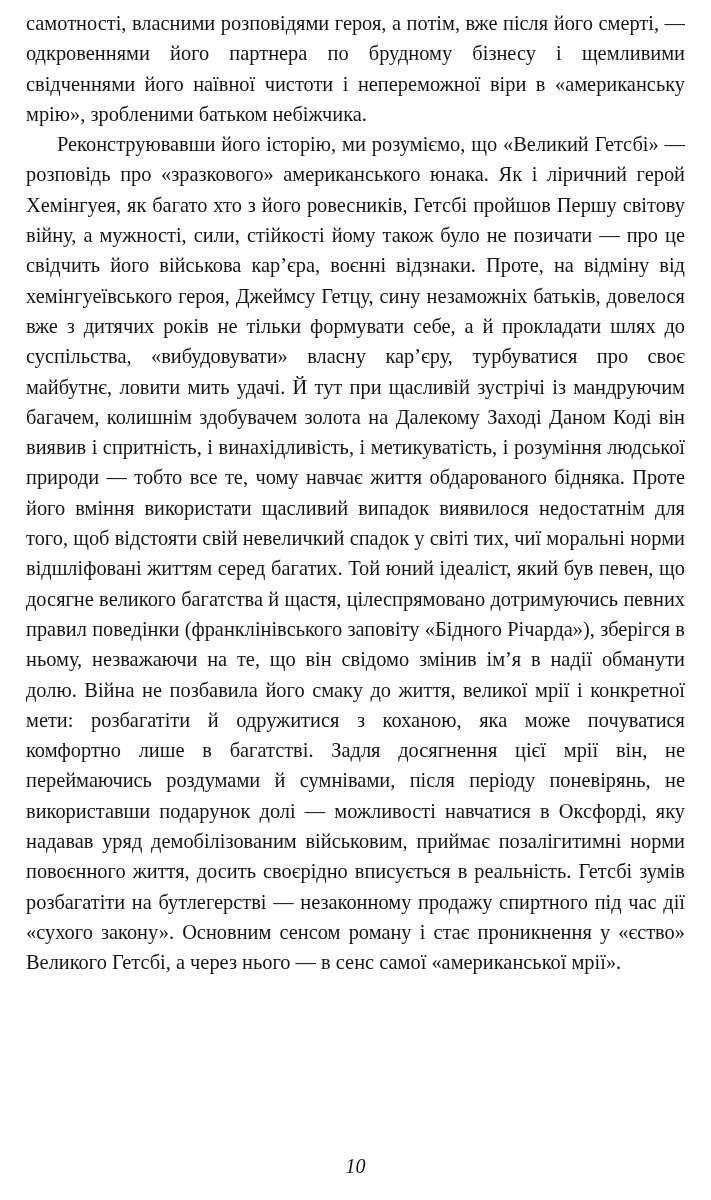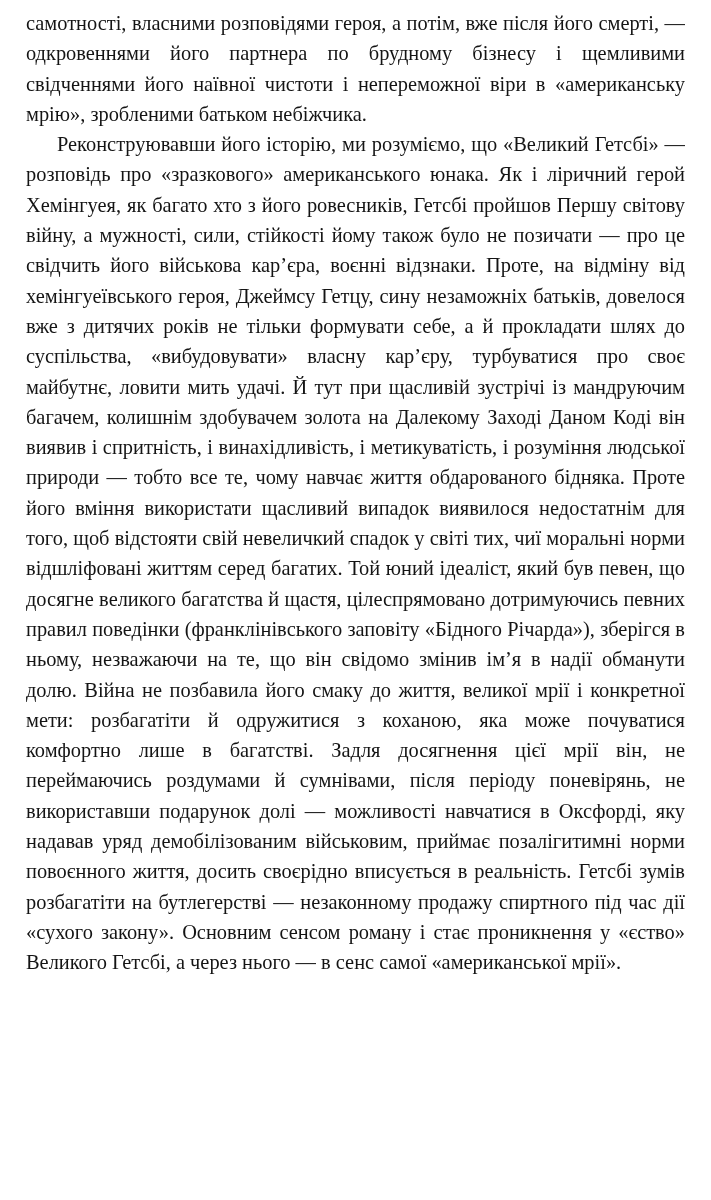--- a/index.html
+++ b/index.html
@@ -51,13 +51,14 @@
   }
 </style>
 </head>
 <body>
 
 <div class="page">
   <div class="body-text">
     <p class="para cont">самотності, власними розповідями героя, а потім, вже після його смерті, — одкровеннями його партнера по брудному бізнесу і щемливими свідченнями його наївної чистоти і непереможної віри в «американську мрію», зробленими батьком небіжчика.</p>
     <p class="para">Реконструювавши його історію, ми розуміємо, що «Великий Гетсбі» — розповідь про «зразкового» американського юнака. Як і ліричний герой Хемінгуея, як багато хто з його ровесників, Гетсбі пройшов Першу світову війну, а мужності, сили, стійкості йому також було не позичати — про це свідчить його військова кар’єра, воєнні відзнаки. Проте, на відміну від хемінгуеївського героя, Джеймсу Гетцу, сину незаможніх батьків, довелося вже з дитячих років не тільки формувати себе, а й прокладати шлях до суспільства, «вибудовувати» власну кар’єру, турбуватися про своє майбутнє, ловити мить удачі. Й тут при щасливій зустрічі із мандруючим багачем, колишнім здобувачем золота на Далекому Заході Даном Коді він виявив і спритність, і винахідливість, і метикуватість, і розуміння людської природи — тобто все те, чому навчає життя обдарованого бідняка. Проте його вміння використати щасливий випадок виявилося недостатнім для того, щоб відстояти свій невеличкий спадок у світі тих, чиї моральні норми відшліфовані життям серед багатих. Той юний ідеаліст, який був певен, що досягне великого багатства й щастя, цілеспрямовано дотримуючись певних правил поведінки (франклінівського заповіту «Бідного Річарда»), зберігся в ньому, незважаючи на те, що він свідомо змінив ім’я в надії обманути долю. Війна не позбавила його смаку до життя, великої мрії і конкретної мети: розбагатіти й одружитися з коханою, яка може почуватися комфортно лише в багатстві. Задля досягнення цієї мрії він, не переймаючись роздумами й сумнівами, після періоду поневірянь, не використавши подарунок долі — можливості навчатися в Оксфорді, яку надавав уряд демобілізованим військовим, приймає позалігитимні норми повоєнного життя, досить своєрідно вписується в реальність. Гетсбі зумів розбагатіти на бутлегерстві — незаконному продажу спиртного під час дії «сухого закону». Основним сенсом роману і стає проникнення у «єство» Великого Гетсбі, а через нього — в сенс самої «американської мрії».</p>
   </div>
+  <div class="folio">10</div>
 </div>
 
 </body></html>

